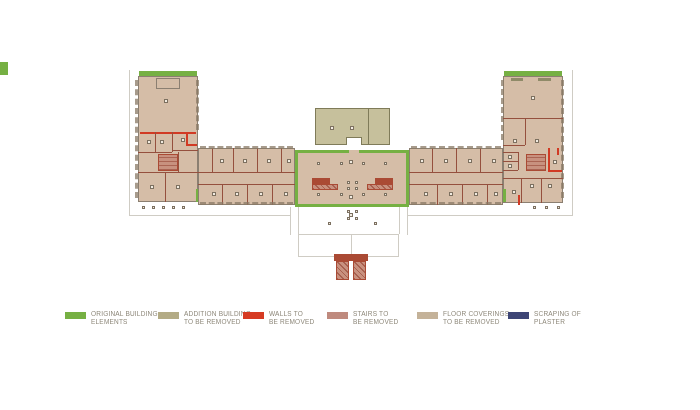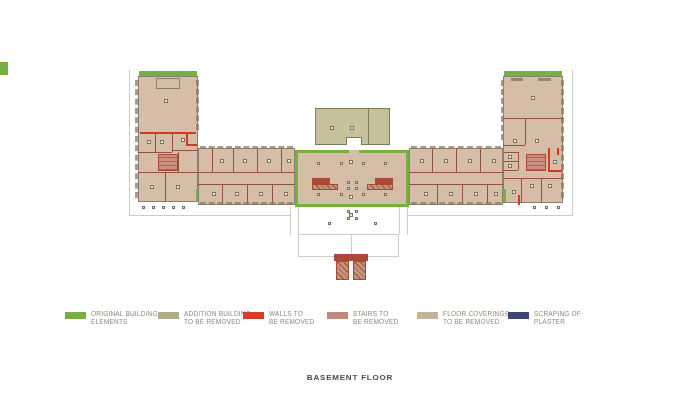--- a/index.html
+++ b/index.html
@@ -229,15 +229,14 @@
     </div>
   </div>
   <div class="legend-item" style="left:508px">
     <i class="sw" style="position: static; background-color: rgb(61, 69, 117);"></i>
     <div class="lt">
       <div>SCRAPING OF</div>
         <div>PLASTER</div>
     </div>
   </div>
 
-  <div id="title">BASEMENT FLOOR</div>
 
 </div>
 
 </body></html>

